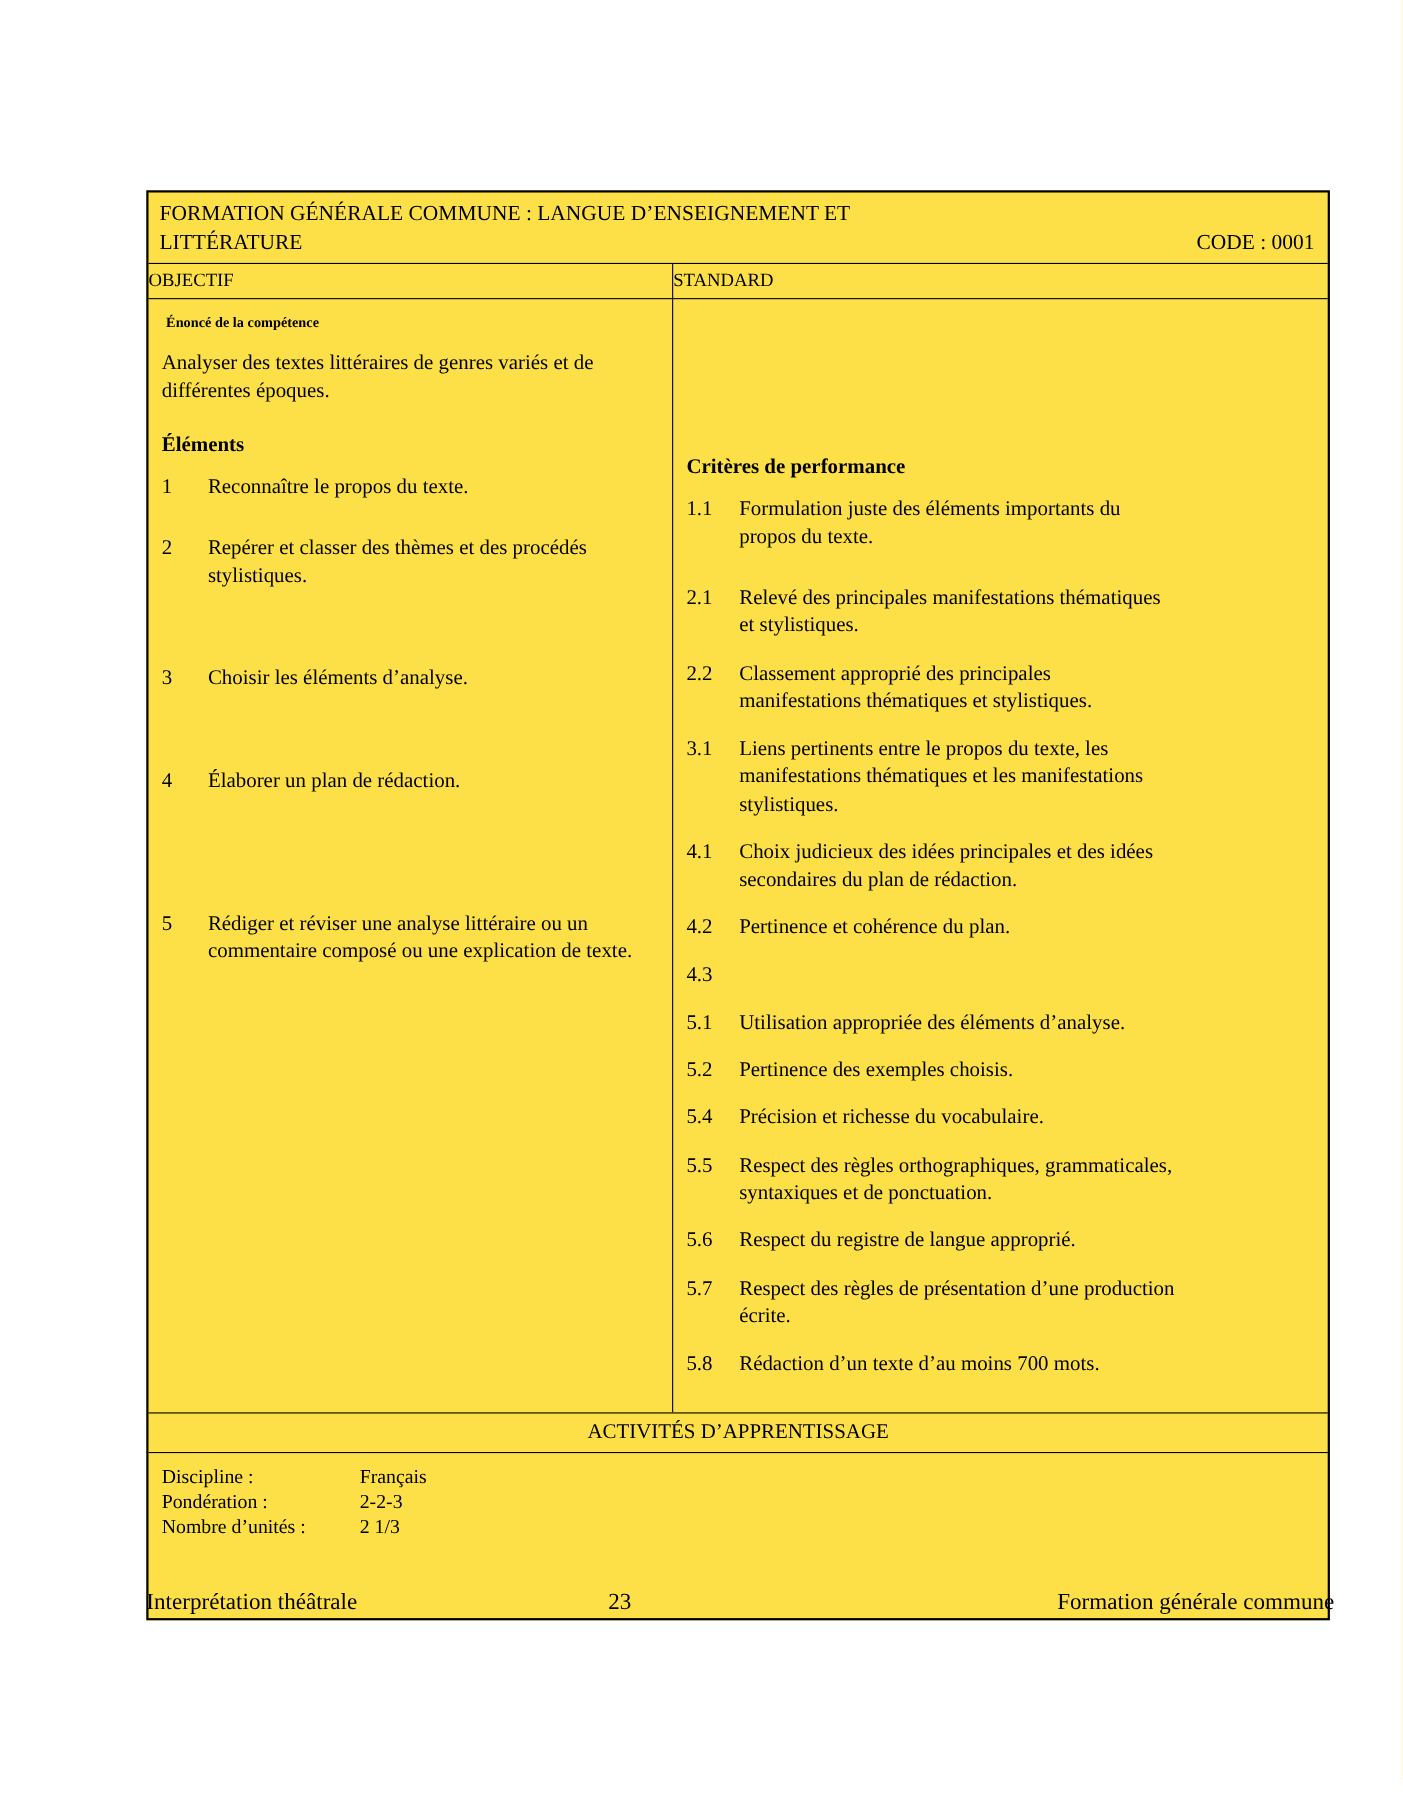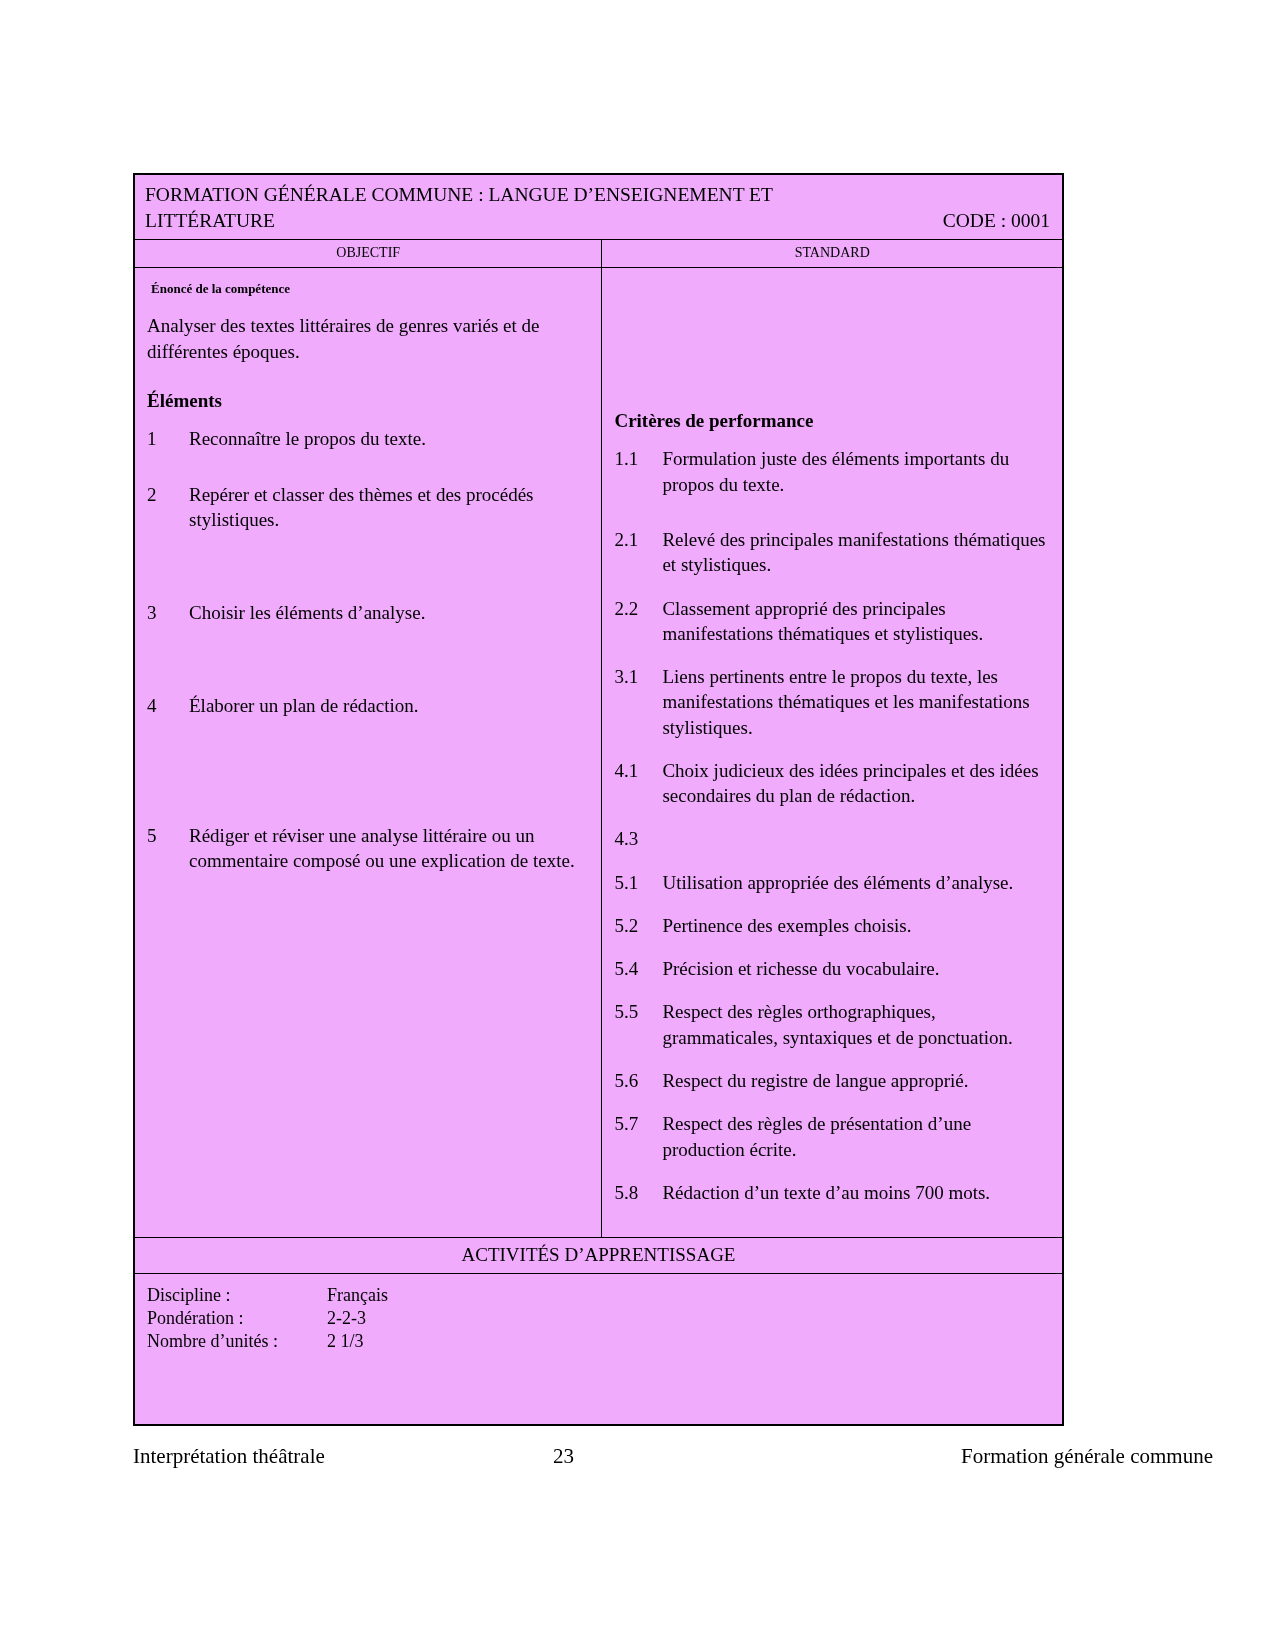--- a/index.html
+++ b/index.html
@@ -17,24 +17,24 @@
   .page {
     position: absolute;
     left: 0; top: 0;
     width: 1275px;
     height: 1650px;
   }
   .doc-table {
     position: absolute;
     left: 133px;
     top: 173px;
-    width: 931px;
+    width: 1076px;
     border: 2px solid #000;
     box-sizing: border-box;
-    background: #f0abfc;
+    background: #fde047;
   }
   .header-block {
     padding: 7px 10px 6px 10px;
     border-bottom: 1.5px solid #000;
     font-size: 19.5px;
     line-height: 1.32;
     position: relative;
     min-height: 54px;
     box-sizing: border-box;
   }
@@ -46,22 +46,21 @@
     position: absolute;
     right: 12px;
     bottom: 6px;
     font-size: 19.5px;
   }
   .colhead {
     display: flex;
     border-bottom: 1.5px solid #000;
   }
   .colhead .cell {
-    text-align: center;
-    font-size: 14px;
+    font-size: 17px;
     padding: 5px 0 6px 0;
     box-sizing: border-box;
   }
   .col-left {
     width: 476px;
     box-sizing: border-box;
   }
   .col-right {
     width: 470px;
     box-sizing: border-box;
@@ -231,20 +230,24 @@
         <div class="item crit">
           <span class="num">3.1</span>
           <span class="txt">Liens pertinents entre le propos du texte, les manifestations thématiques et les manifestations stylistiques.</span>
         </div>
 
         <div class="item crit">
           <span class="num">4.1</span>
           <span class="txt">Choix judicieux des idées principales et des idées secondaires du plan de rédaction.</span>
         </div>
 
+        <div class="item crit">
+          <span class="num">4.2</span>
+          <span class="txt">Pertinence et cohérence du plan.</span>
+        </div>
 
         <div class="item crit">
           <span class="num">4.3</span>
         </div>
 
         <div class="item crit">
           <span class="num">5.1</span>
           <span class="txt">Utilisation appropriée des éléments d’analyse.</span>
         </div>
 

